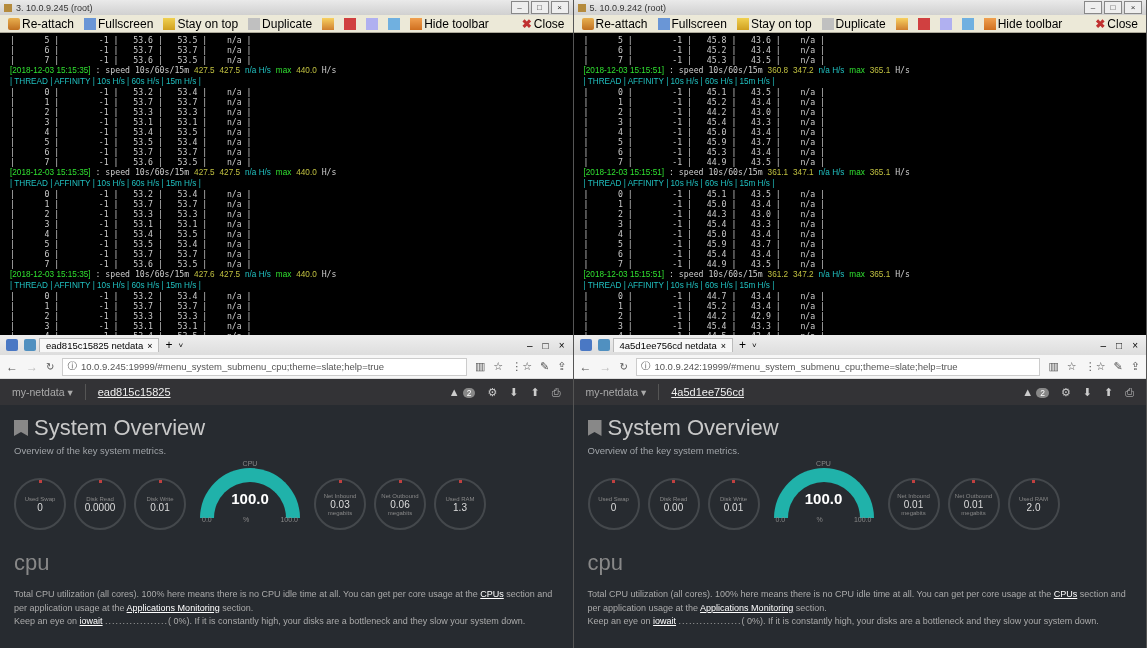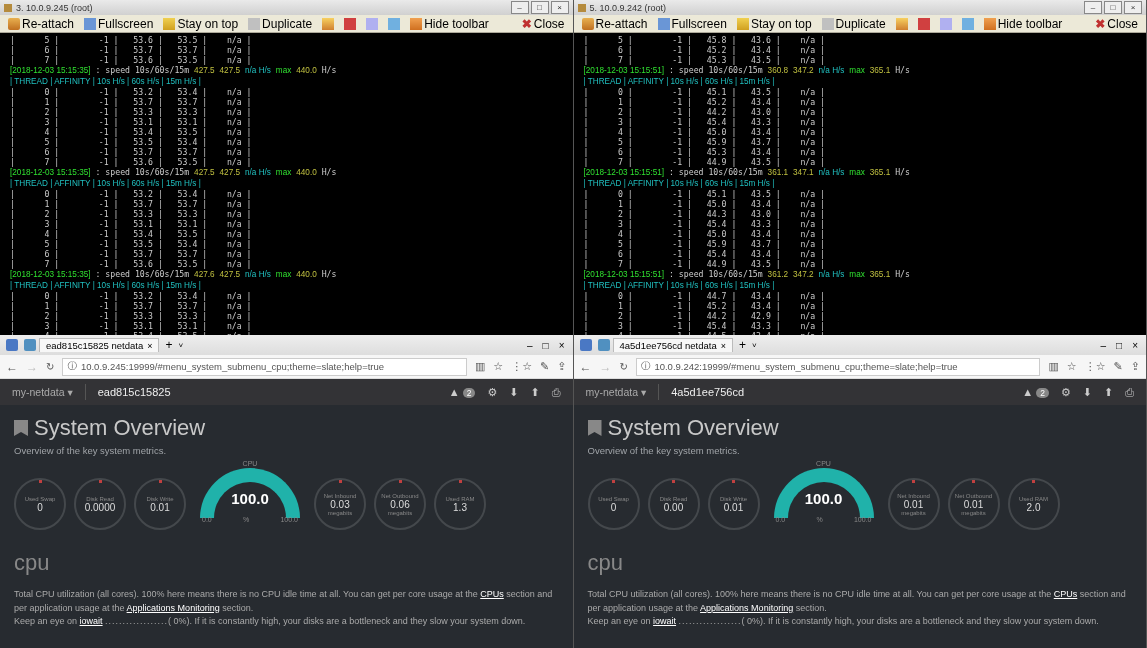--- a/index.html
+++ b/index.html
@@ -41,21 +41,21 @@
 .plus{font-size:12px;padding:0 6px;}
 .chev{font-size:8px;}
 .winctrl{display:flex;margin-left:auto;gap:10px;font-size:10px;padding-right:5px;}
 .navbar{height:24px;background:#f6f6f6;border-bottom:1px solid #ddd;display:flex;align-items:center;padding:0 6px;gap:8px;font-size:10px;color:#555;}
 .navbar .arr{font-size:12px;}
 .urlbox{flex:1;border:1px solid #ccc;background:#fff;height:18px;display:flex;align-items:center;padding:0 4px;font-size:9.5px;color:#555;gap:4px;}
 .rightico{display:flex;gap:8px;font-size:11px;color:#555;}
 .netdatabar{height:26px;background:#333336;display:flex;align-items:center;padding:0 12px;color:#ddd;font-size:10.5px;}
 .netdatabar .nd{color:#aaa;text-align:right;}
 .netdatabar .sep{width:1px;height:16px;background:#555;margin:0 12px;}
-.netdatabar .host{color:#eee;font-size:11px;}
+.netdatabar .host{color:#eee;font-size:11px;text-decoration:underline;}
 .netdatabar .ricons{margin-left:auto;display:flex;align-items:center;gap:12px;color:#ccc;font-size:11px;}
 .badge{background:#888;border-radius:8px;padding:0 4px;font-size:8.5px;color:#fff;}
 .content{flex:1;background:#272b30;color:#a0a4a8;padding:10px 14px;overflow:hidden;position:relative;}
 .content h1{color:#c8c8c8;font-weight:normal;font-size:22px;display:flex;align-items:center;gap:6px;}
 .bookm{width:14px;height:16px;background:#888;clip-path:polygon(0 0,100% 0,100% 100%,50% 75%,0 100%);}
 .subtitle{font-size:9.5px;margin-top:4px;}
 .gauges{display:flex;align-items:center;gap:8px;margin-top:12px;}
 .mini{width:52px;height:52px;border:2px solid #44484c;border-radius:50%;display:flex;flex-direction:column;align-items:center;justify-content:center;font-size:8px;color:#888;position:relative;}
 .mini .val{color:#ddd;font-size:10px;}
 .mini .dot{position:absolute;top:0;width:3px;height:3px;background:#c04040;}

